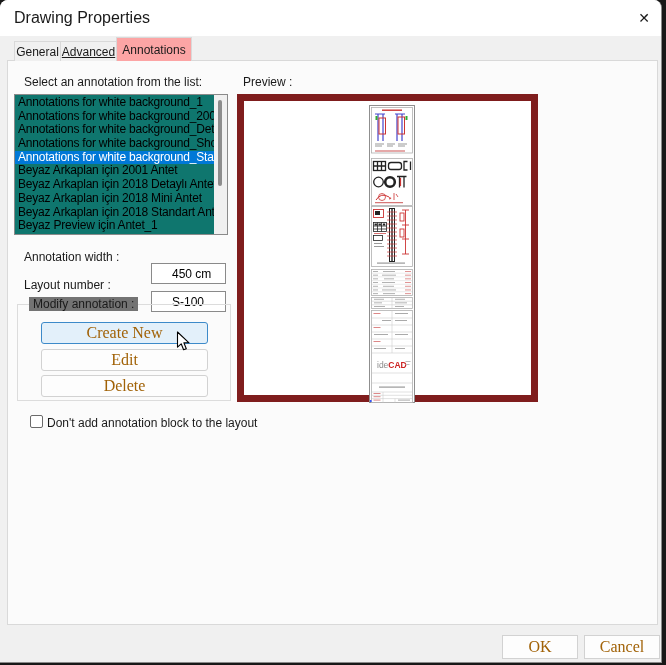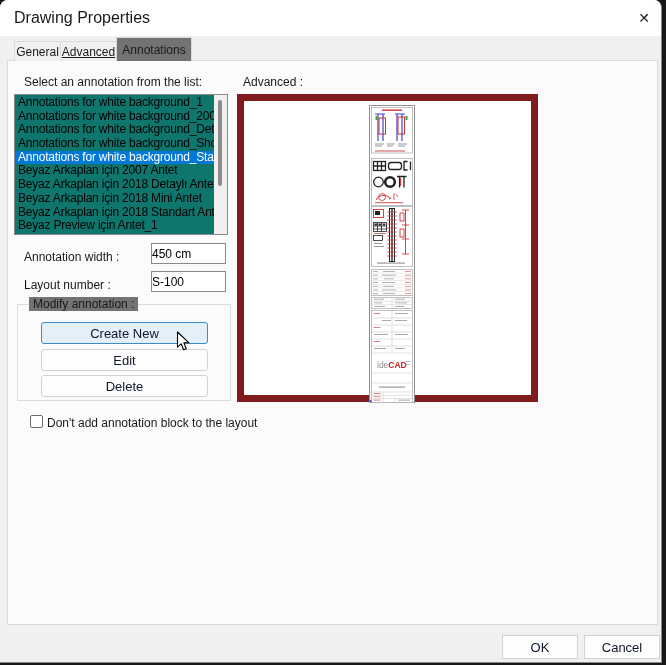--- a/index.html
+++ b/index.html
@@ -6,38 +6,38 @@
   html,body { width:666px; height:665px; background:#181818; font-family:"Liberation Sans", sans-serif; }
   .dialog { position:absolute; left:0; top:0; width:662px; height:663px; background:#f0f0f0;
             border-radius:8px 8px 0 0; overflow:hidden; border-right:1px solid #8a8a8a; border-bottom:1px solid #8a8a8a;}
   .titlebar { position:absolute; left:0; top:0; width:100%; height:36px; background:#ffffff; }
   .title-text { position:absolute; left:14px; top:0; height:36px; line-height:36px; font-size:16px; color:#1a1a1a; }
   .close-btn { position:absolute; left:626px; top:0; width:36px; height:36px; display:flex; align-items:center; justify-content:center;
                font-size:14px; color:#1a1a1a; cursor:default; }
   .tabs-row { position:absolute; left:8px; top:37px; height:24px; display:flex; align-items:flex-end; z-index:3;padding-left:6px; }
   .tab { height:20px; background:#f0f0f0; border:1px solid #d9d9d9; border-bottom:none; font-size:12px; color:#1a1a1a;
          display:flex; align-items:center; justify-content:center; margin-right:-1px; }
-  .tab.active { height:24px; background:#737373; position:relative; z-index:4; }
+  .tab.active { height:24px; background:#fca5a5; position:relative; z-index:4; }
   .tab-general { width:47px; } .tab-advanced { width:57px; } .tab-annotations { width:76px; }
   .tab-underline { text-decoration:underline;text-align:center; }
   .tab-page { position:absolute; left:7px; top:60px; width:651px; height:565px; background:#fbfbfb; border:1px solid #d9d9d9; z-index:2; }
   .lbl { position:absolute; font-size:12px; color:#1a1a1a; white-space:nowrap; }
   .listbox { position:absolute; left:6px; top:33px; width:214px; height:141px; background:#0f766e; border:1px solid #8a8a8a; overflow:hidden; }
   .rows { position:absolute; left:0; top:1px; right:13px; }
   .lrow { height:13.7px; line-height:13.7px; font-size:12px; letter-spacing:-0.2px; color:#000; padding-left:3px;
           white-space:nowrap; overflow:hidden; }
   .lrow.selected { background:#0078d7; color:#fff; }
   .vscroll { position:absolute; right:0; top:0; width:13px; height:100%; background:#f0f0f0; }
   .vthumb { position:absolute; left:4px; top:5px; width:4px; height:86px; background:#8c8c8c; border-radius:2px; }
   .tinput { position:absolute; width:75px; height:21px; border:1px solid #8a8a8a; background:#fff; font-size:12px;
-            font-family:"Liberation Sans", sans-serif; padding-left:0; color:#000; }
+            font-family:"Liberation Sans", sans-serif; padding-left:20px; color:#000;margin-top:20px; }
   .groupbox { position:absolute; left:9px; top:243px; width:214px; height:97px; border:1px solid #dcdcdc; }
   .groupbox-label { position:absolute; left:11px; top:-8px; background:#737373; padding:0 4px; font-size:12px; color:#1a1a1a; white-space:nowrap; }
-  .btn { position:absolute; background:#fdfdfd; border:1px solid #d2d2d2; border-radius:3px; font-size:13px; color:#0f172a;
-         display:flex; align-items:center; justify-content:center; }
+  .btn { position:absolute; background:#fdfdfd; border:1px solid #d2d2d2; border-radius:3px; font-size:16px; color:#a16207;
+         display:flex; align-items:center; justify-content:center;font-family:Liberation Serif, serif; }
   .btn.hovered { background:#e3f0fa; border-color:#3d8ac9; }
   .gb-btn { left:23px; width:167px; height:22px; }
   .checkbox { position:absolute; left:22px; top:354px; width:13px; height:13px; background:#fff; border:1px solid #6b6b6b; border-radius:2px; }
   .preview-box { position:absolute; left:229px; top:33px; width:301px; height:308px; background:#fff; border:7px solid #7f1d1d; }
   .strip { position:absolute; left:125px; top:4px; }
   .cursor { position:absolute; left:168px; top:270px; z-index:10; }
   .footer-btn { width:76px; height:24px; border-radius:0; position:absolute; top:635px; }
   .ok-btn { left:502px; } .cancel-btn { left:584px; }
 </style>
 </head>
@@ -68,21 +68,21 @@
 
     <div class="lbl" style="left:16px; top:14px;">Select an annotation from the list:</div>
 
     <div class="listbox">
       <div class="rows">
         <div class="lrow">Annotations for white background_1</div>
         <div class="lrow">Annotations for white background_200</div>
         <div class="lrow">Annotations for white background_Det</div>
         <div class="lrow">Annotations for white background_Sho</div>
         <div class="lrow selected">Annotations for white background_Sta</div>
-        <div class="lrow">Beyaz Arkaplan için 2007 Antet</div>
+        <div class="lrow">Beyaz Arkaplan için 2001 Antet</div>
         <div class="lrow">Beyaz Arkaplan için 2018 Detaylı Antet</div>
         <div class="lrow">Beyaz Arkaplan için 2018 Mini Antet</div>
         <div class="lrow">Beyaz Arkaplan için 2018 Standart Ant</div>
         <div class="lrow">Beyaz Preview için Antet_1</div>
         <div class="lrow">Çelik Antet Beyaz</div>
       </div>
       <div class="vscroll">
         <div class="vthumb"></div>
       </div>
     </div>
@@ -100,21 +100,21 @@
       <div class="btn gb-btn" style="top:70px;">Delete</div>
     </div>
 
     <svg class="cursor" width="16" height="22" viewBox="0 0 16 22">
       <path d="M1.5 1 L1.5 16.2 L5.2 12.8 L7.6 18.8 L10.3 17.7 L7.9 11.8 L13 11.8 Z" fill="#ffffff" stroke="#000000" stroke-width="1.1" stroke-linejoin="round"></path>
     </svg>
 
     <span class="checkbox"></span>
     <div class="lbl" style="left:39px; top:355px;">Don't add annotation block to the layout</div>
 
-    <div class="lbl" style="left:235px; top:14px;">Advanced :</div>
+    <div class="lbl" style="left:235px; top:14px;">Preview :</div>
 
     <div class="preview-box">
       <svg class="strip" width="46" height="298" viewBox="0 0 46 298">
         <rect x="0.5" y="0.5" width="45" height="297" fill="#ffffff" stroke="#8f8f8f"></rect>
 
         <rect x="2.5" y="2.5" width="41" height="45.5" fill="#ffffff" stroke="#b0b0b0" stroke-width="0.8"></rect>
         <rect x="13" y="4.5" width="20" height="1.4" fill="#cc3333"></rect>
         <path d="M9 9 V36 M14 9 V36" stroke="#4444cc" stroke-width="1.2" fill="none"></path>
         <path d="M6 9 H16" stroke="#4444cc" stroke-width="1" fill="none"></path>
         <rect x="10" y="13" width="6.5" height="16" fill="none" stroke="#cc3333"></rect>

